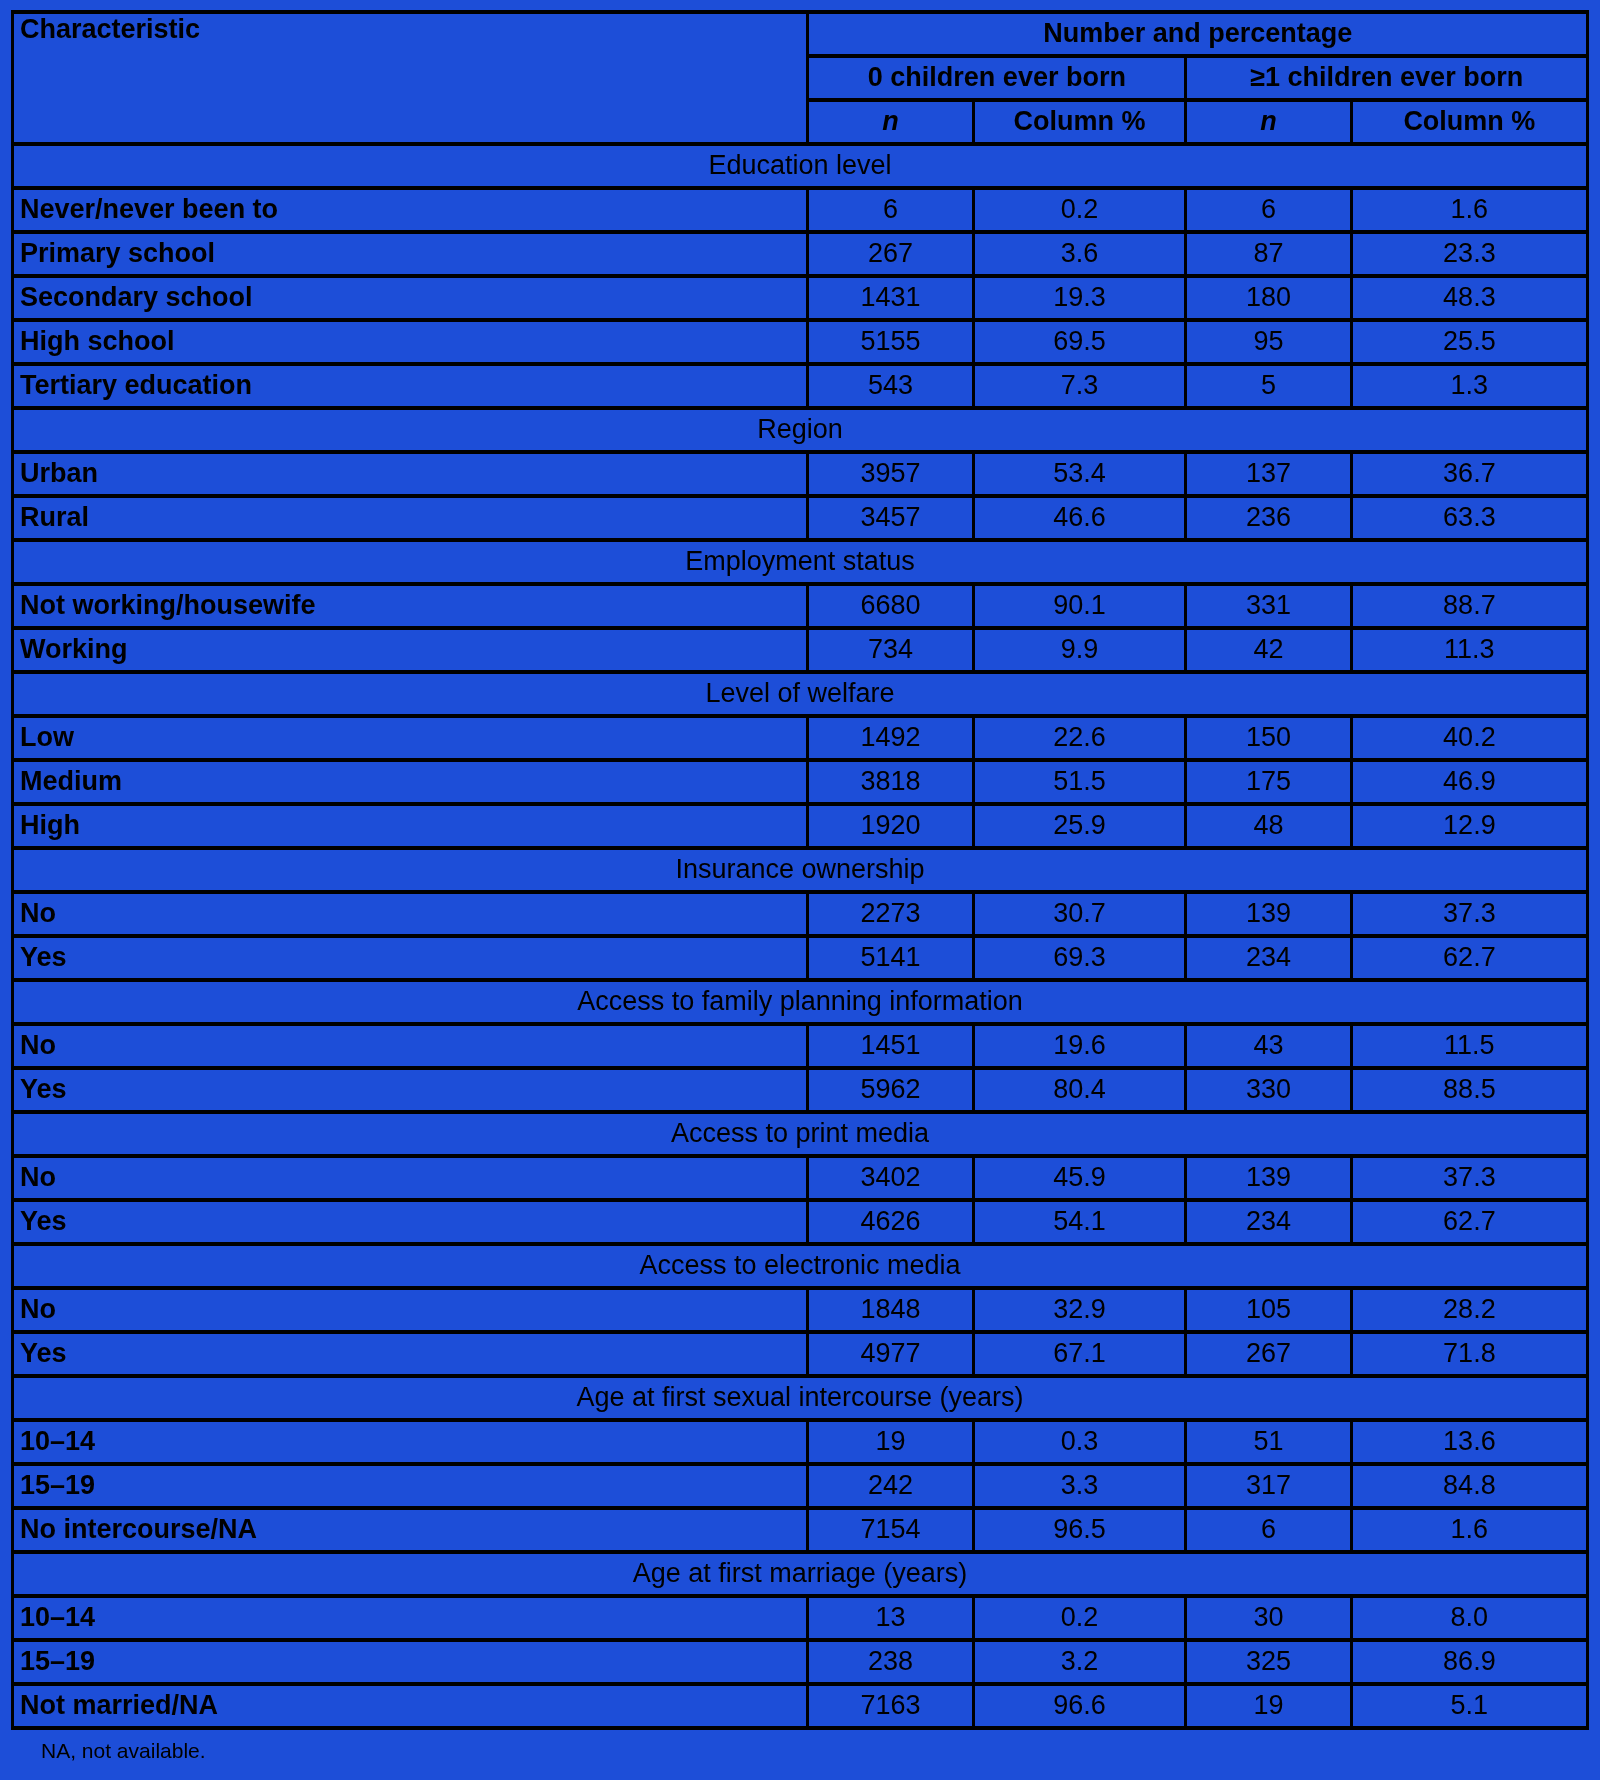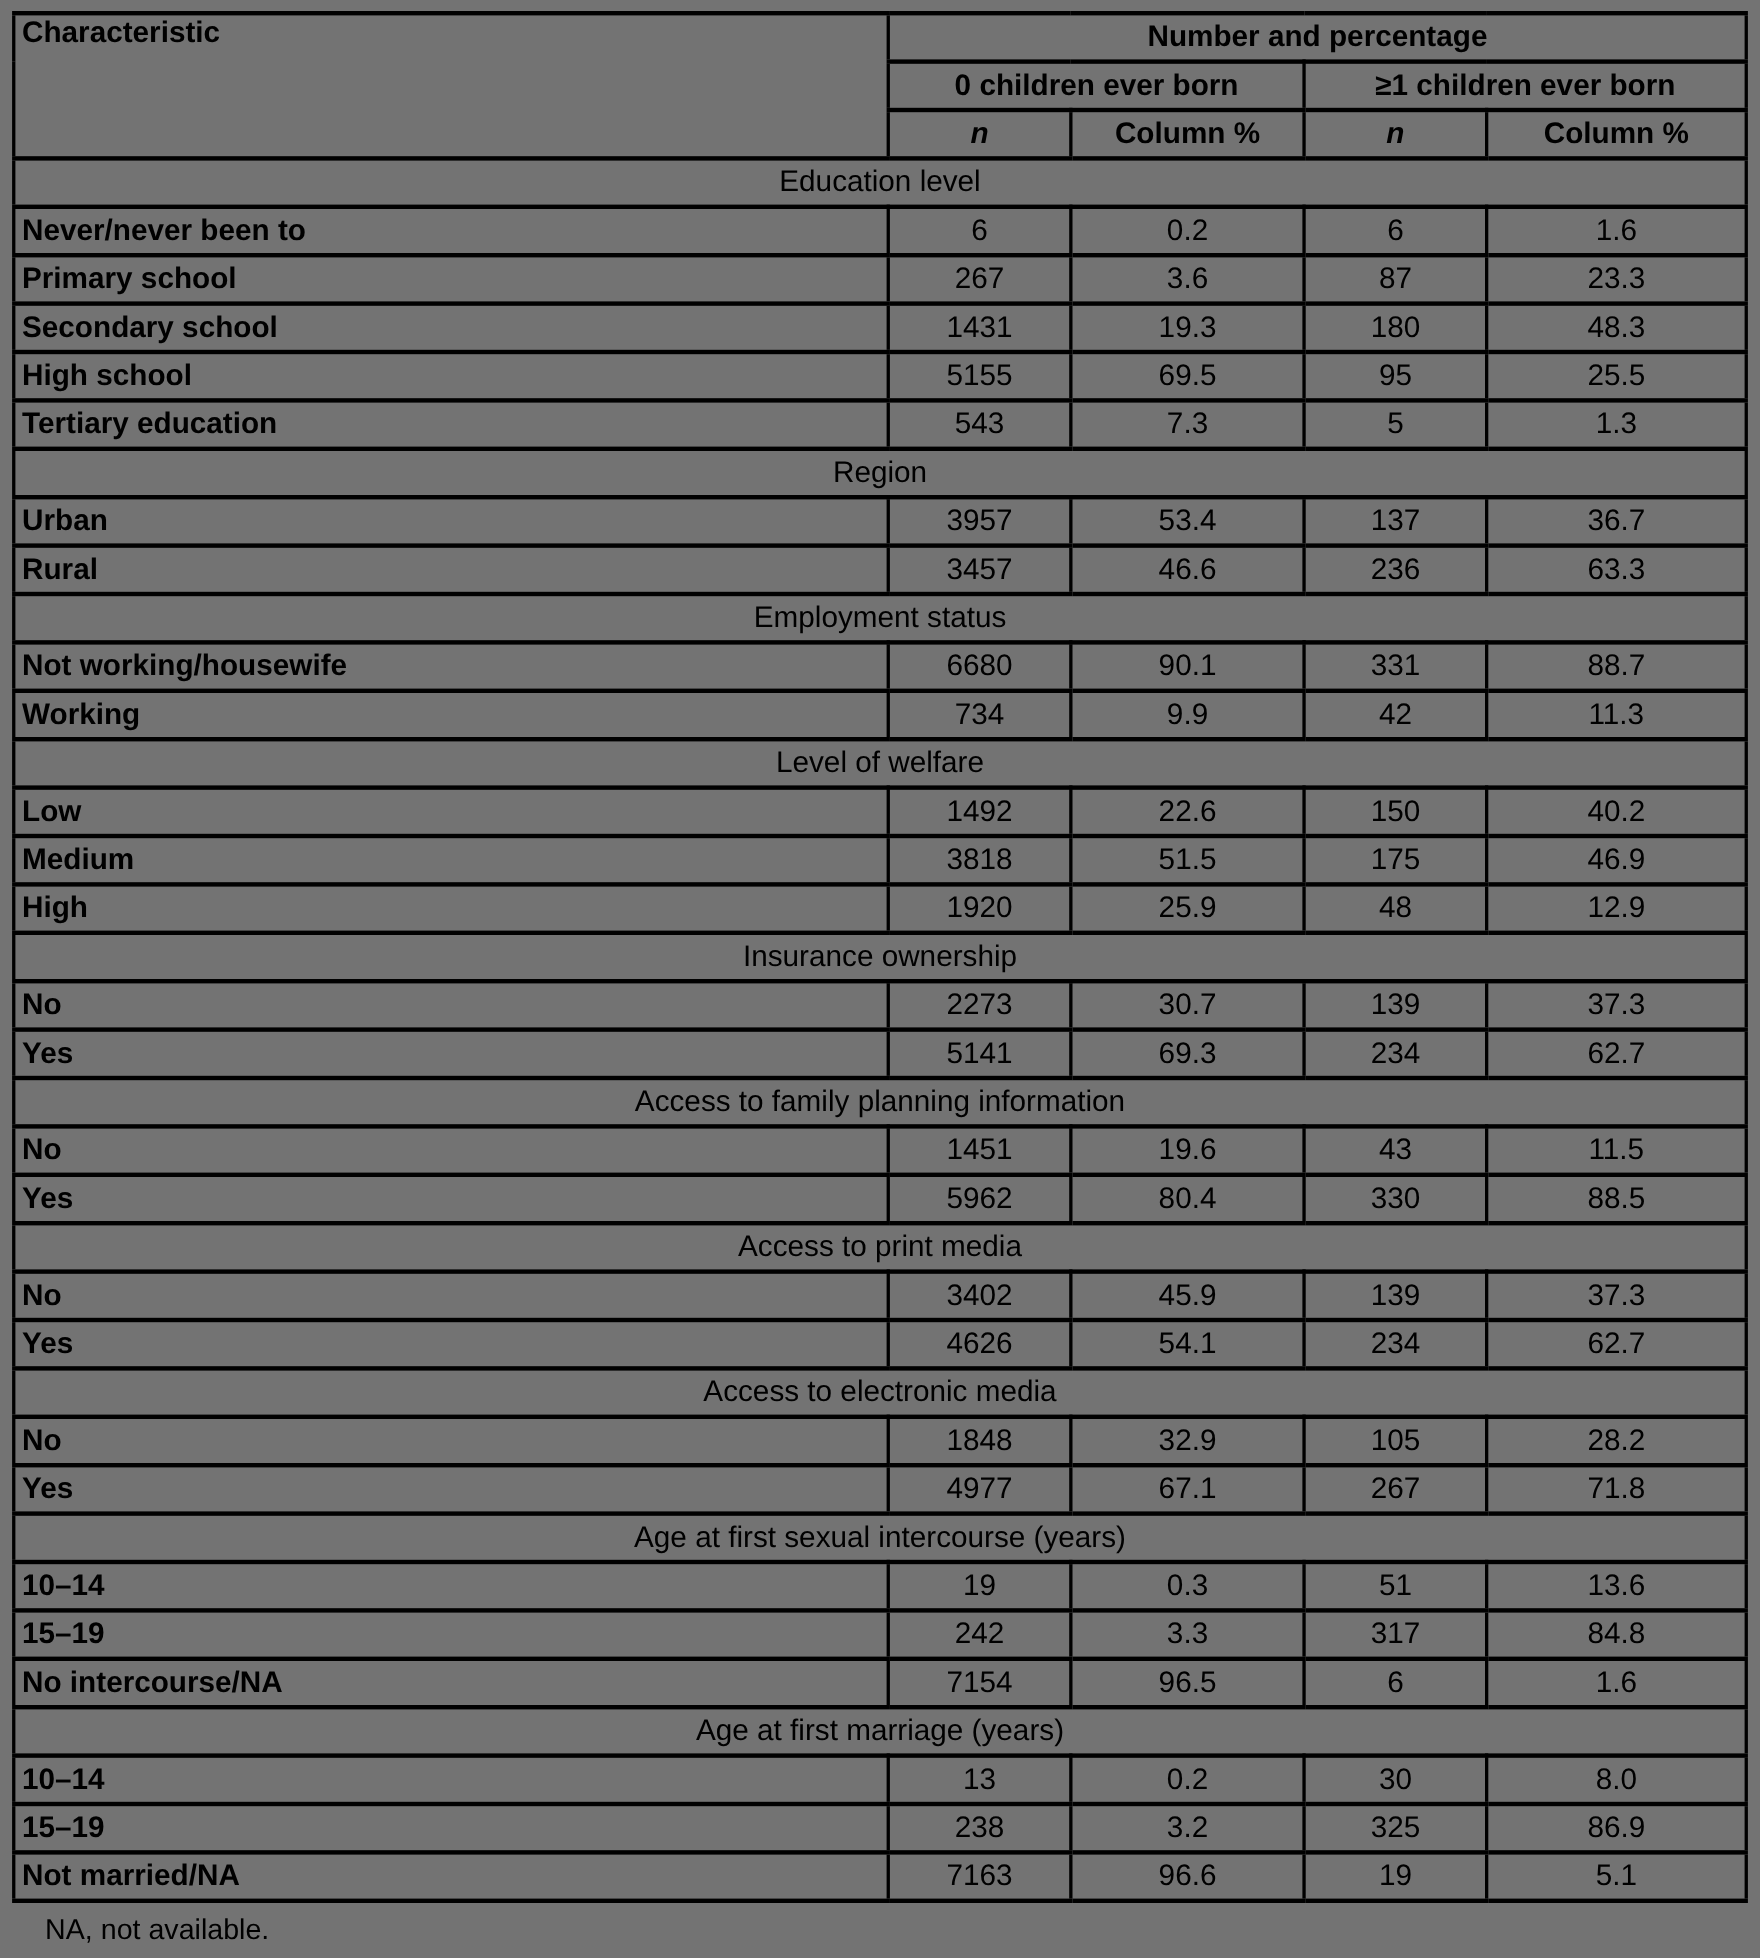--- a/index.html
+++ b/index.html
@@ -6,21 +6,21 @@
   html, body {
     margin: 0;
     padding: 0;
     background: #ffffff;
     font-family: "Liberation Sans", "DejaVu Sans", sans-serif;
     color: #000000;
   }
   .page {
     width: 1600px;
     height: 1780px;
-    background: #737373;
+    background: #1d4ed8;
     padding: 10px 11px 0 11px;
   }
   table.char-table {
     width: 100%;
     border-collapse: collapse;
     table-layout: fixed;
   }
   table.char-table th,
   table.char-table td {
     border: 3px solid #000000;
@@ -45,21 +45,21 @@
     font-weight: normal;
     padding-left: 22px;
   }
   td.row-label {
     text-align: left;
     padding-left: 52px;
     font-weight: bold;
   }
   td.value-cell { text-align: center; }
   .footnote {
-    font-size: 26px;
+    font-size: 21px;
     margin: 9px 0 0 30px;
     color: #000000;
   }
 </style>
 </head>
 <body>
 
 <div class="page">
   <table class="char-table">
     <colgroup>

